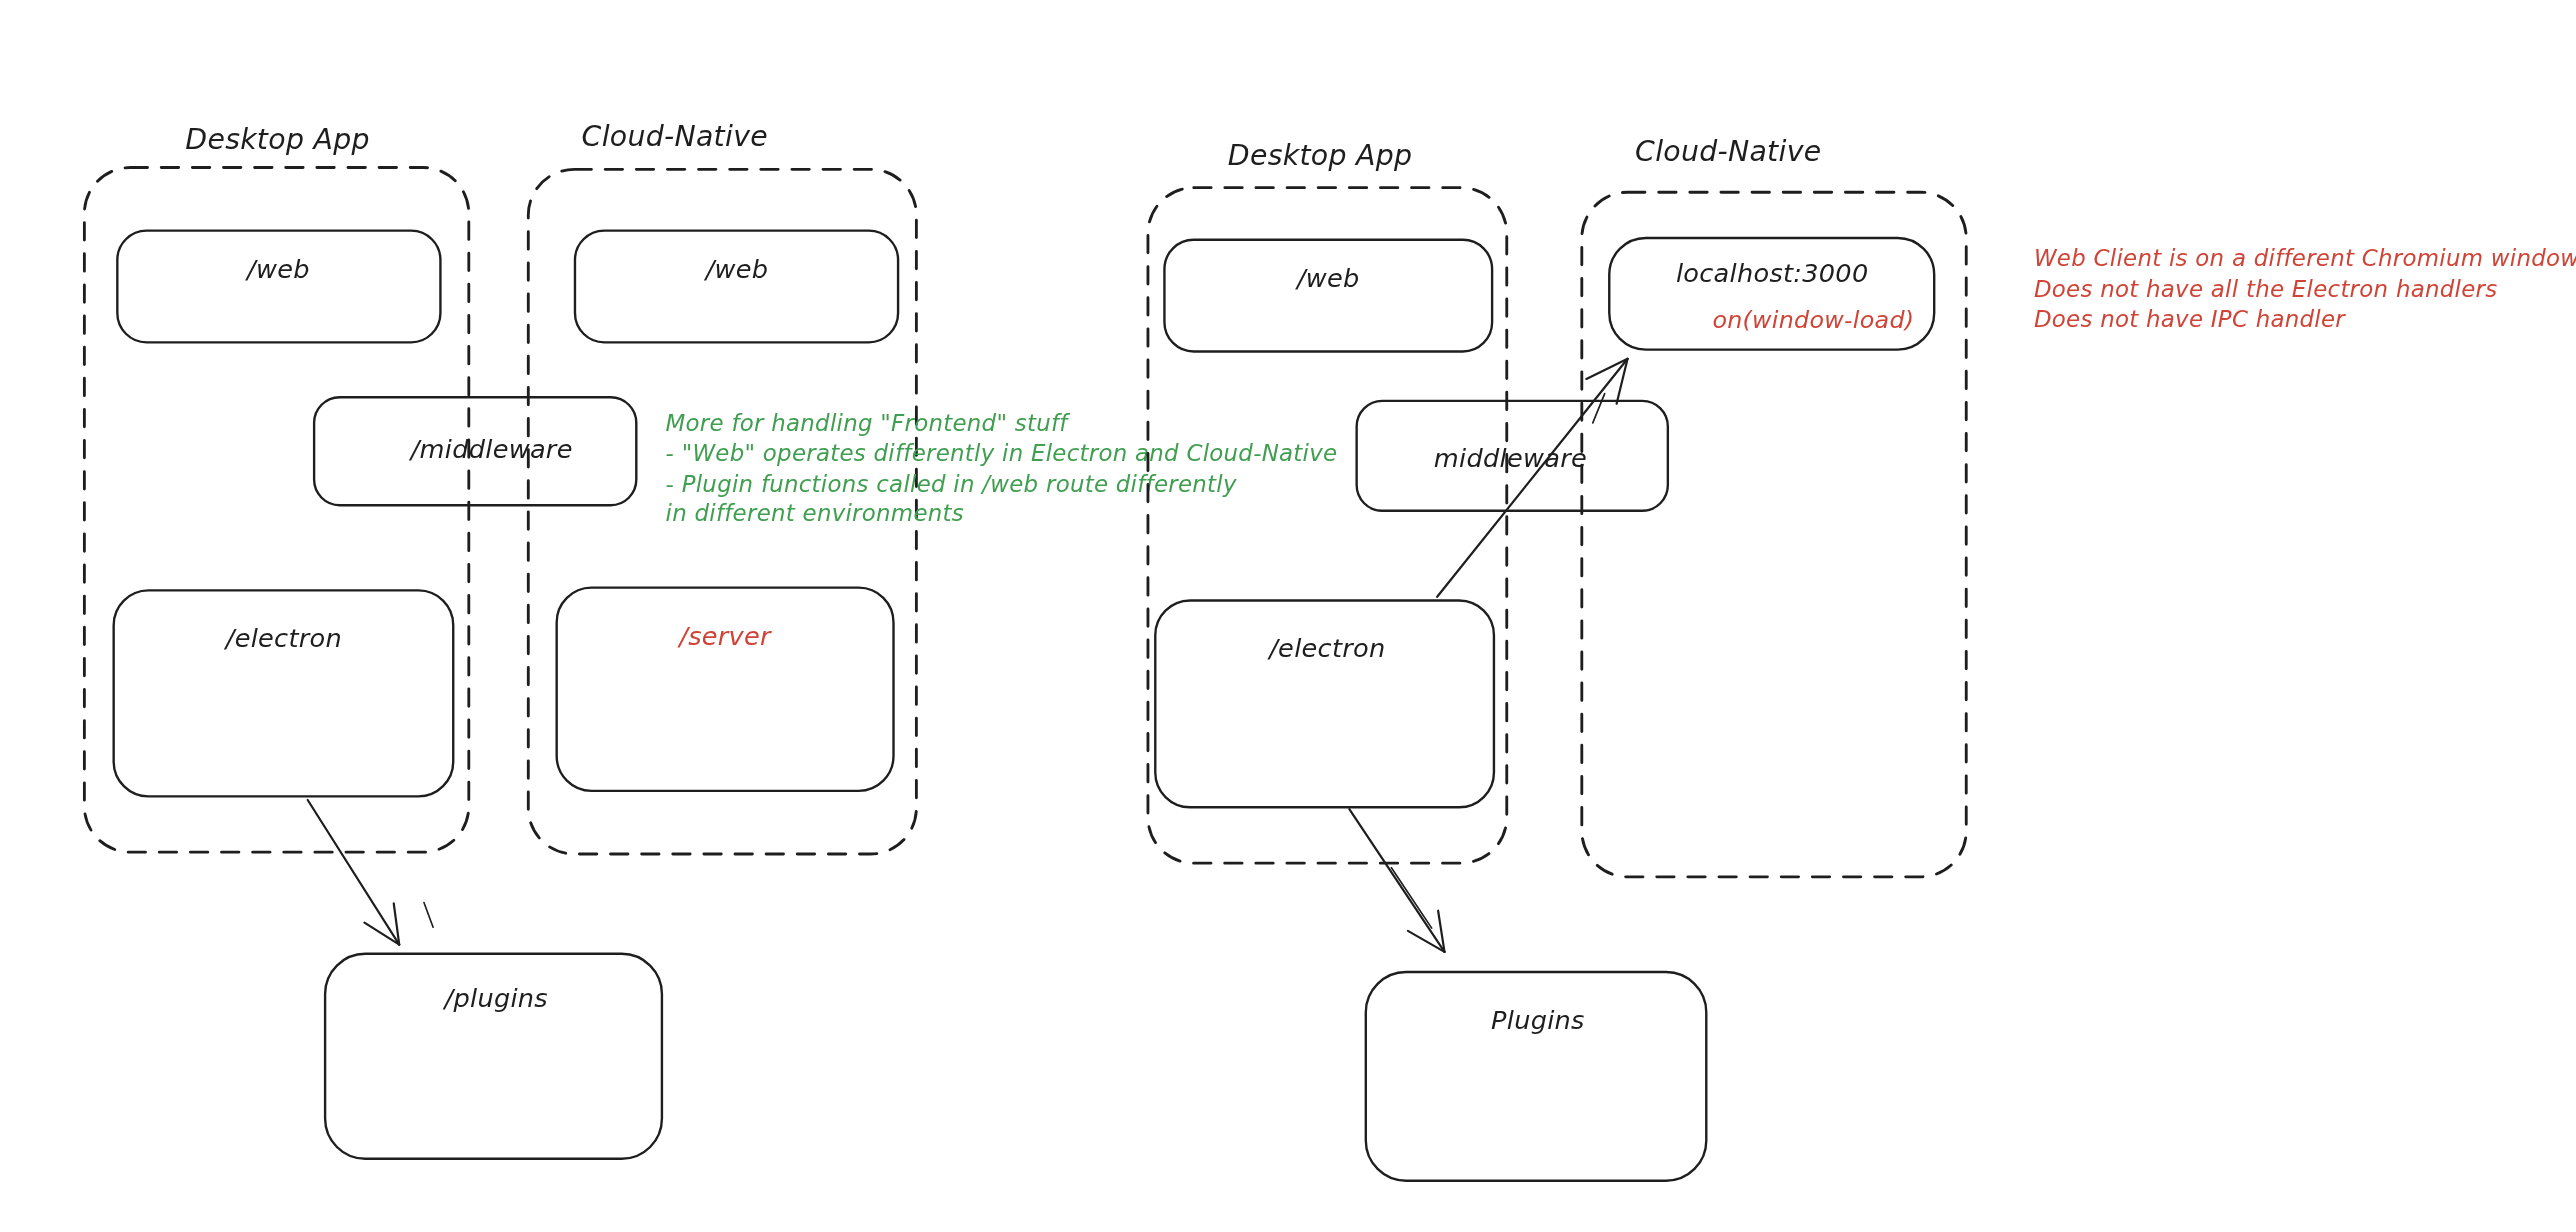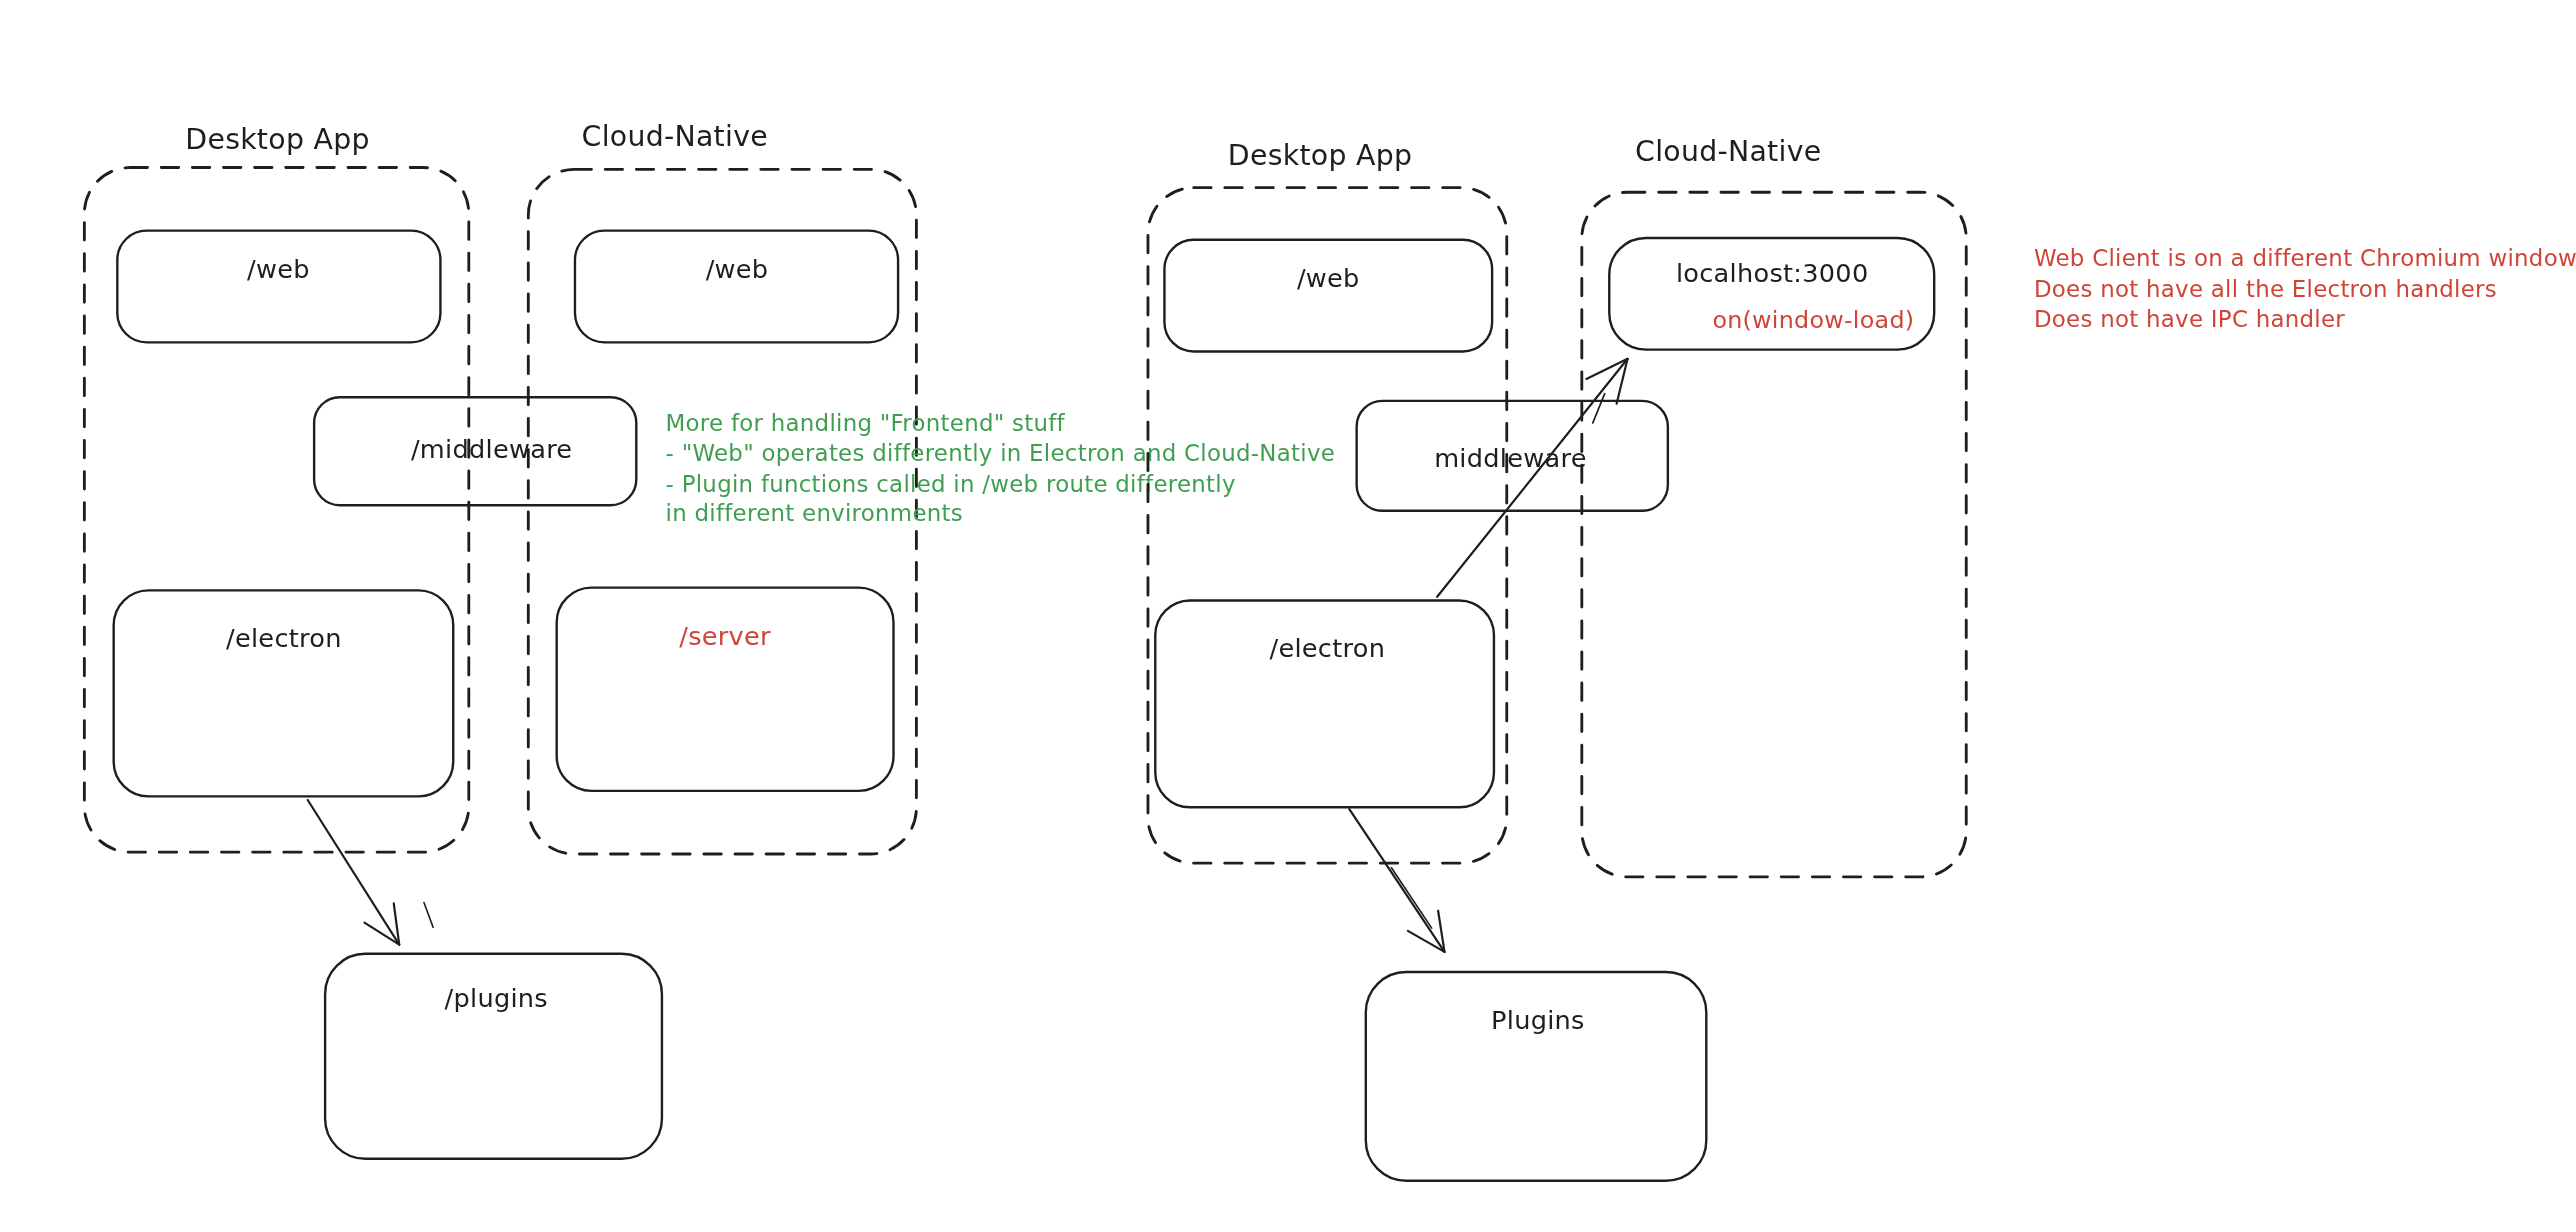--- a/index.html
+++ b/index.html
@@ -5,20 +5,21 @@
   html, body {
     margin: 0;
     padding: 0;
     background: #ffffff;
   }
   .canvas-wrap {
     width: 2576px;
     height: 1232px;
     background: #ffffff;
     position: relative;
+    font-style: italic;
   }
   svg { display: block; }
   
   .shape {
     fill: none;
     stroke: #1e1e1e;
     stroke-width: 2.6;
     stroke-linecap: round;
     stroke-linejoin: round;
   }

